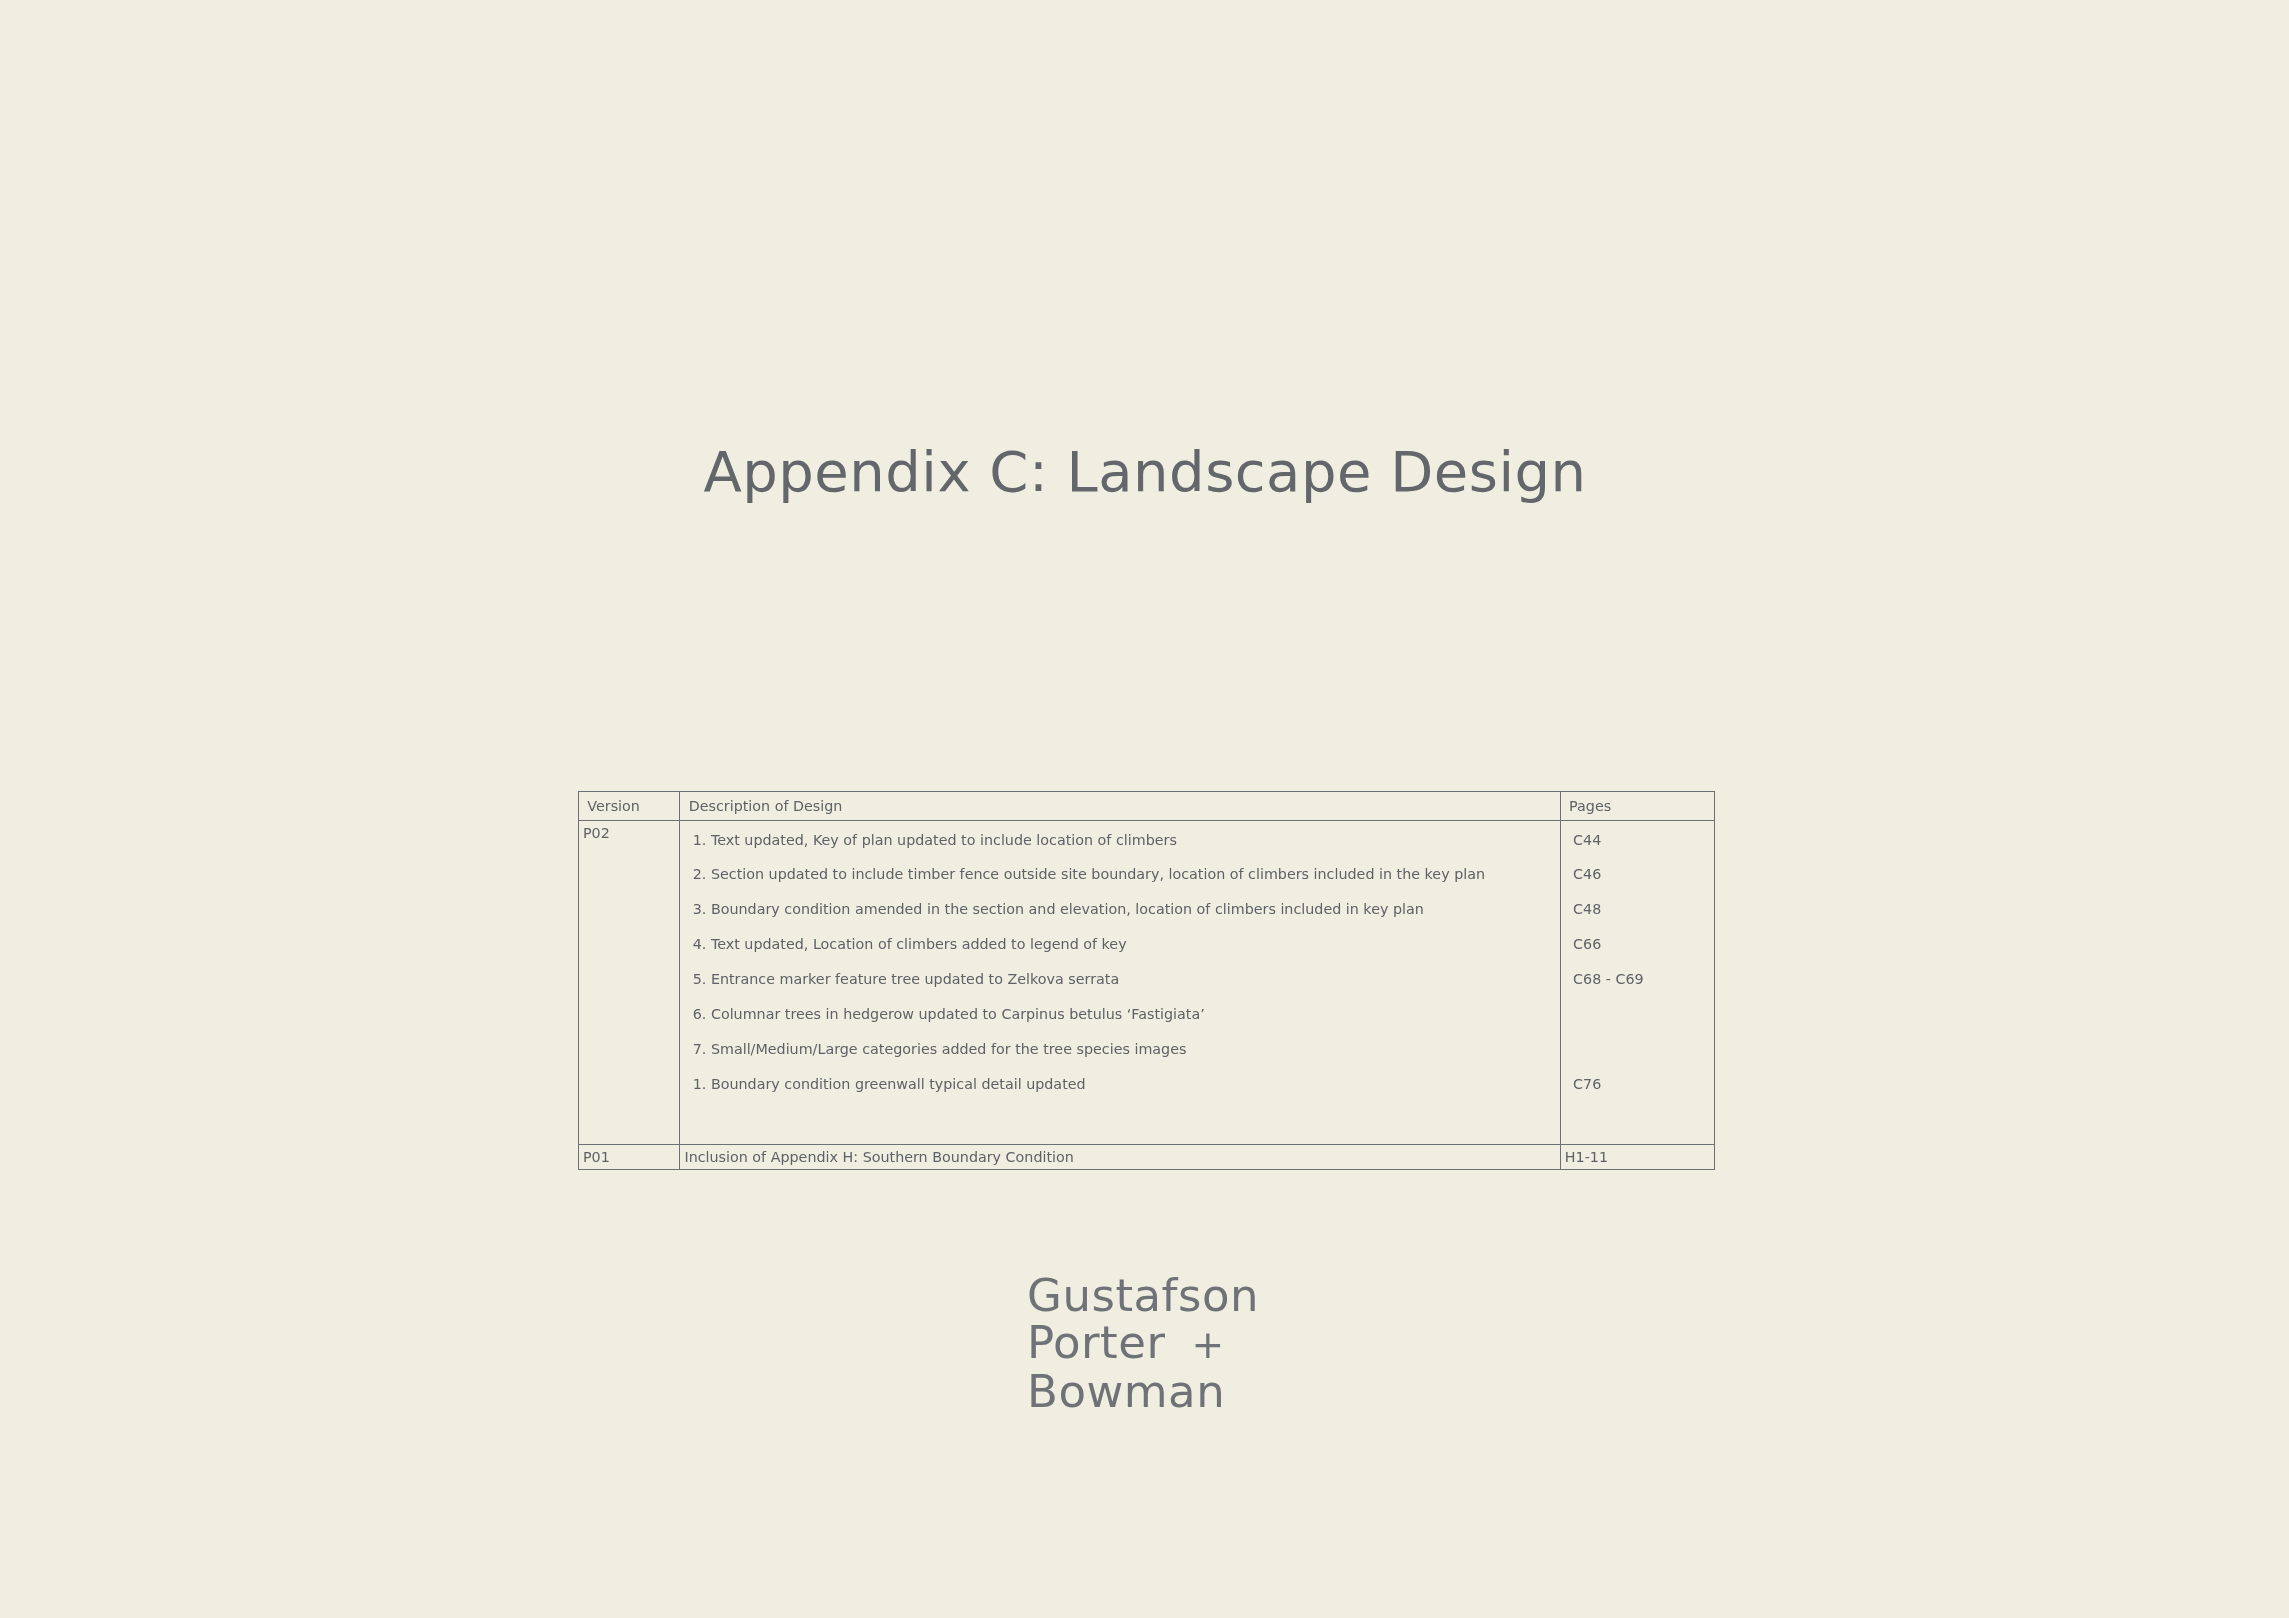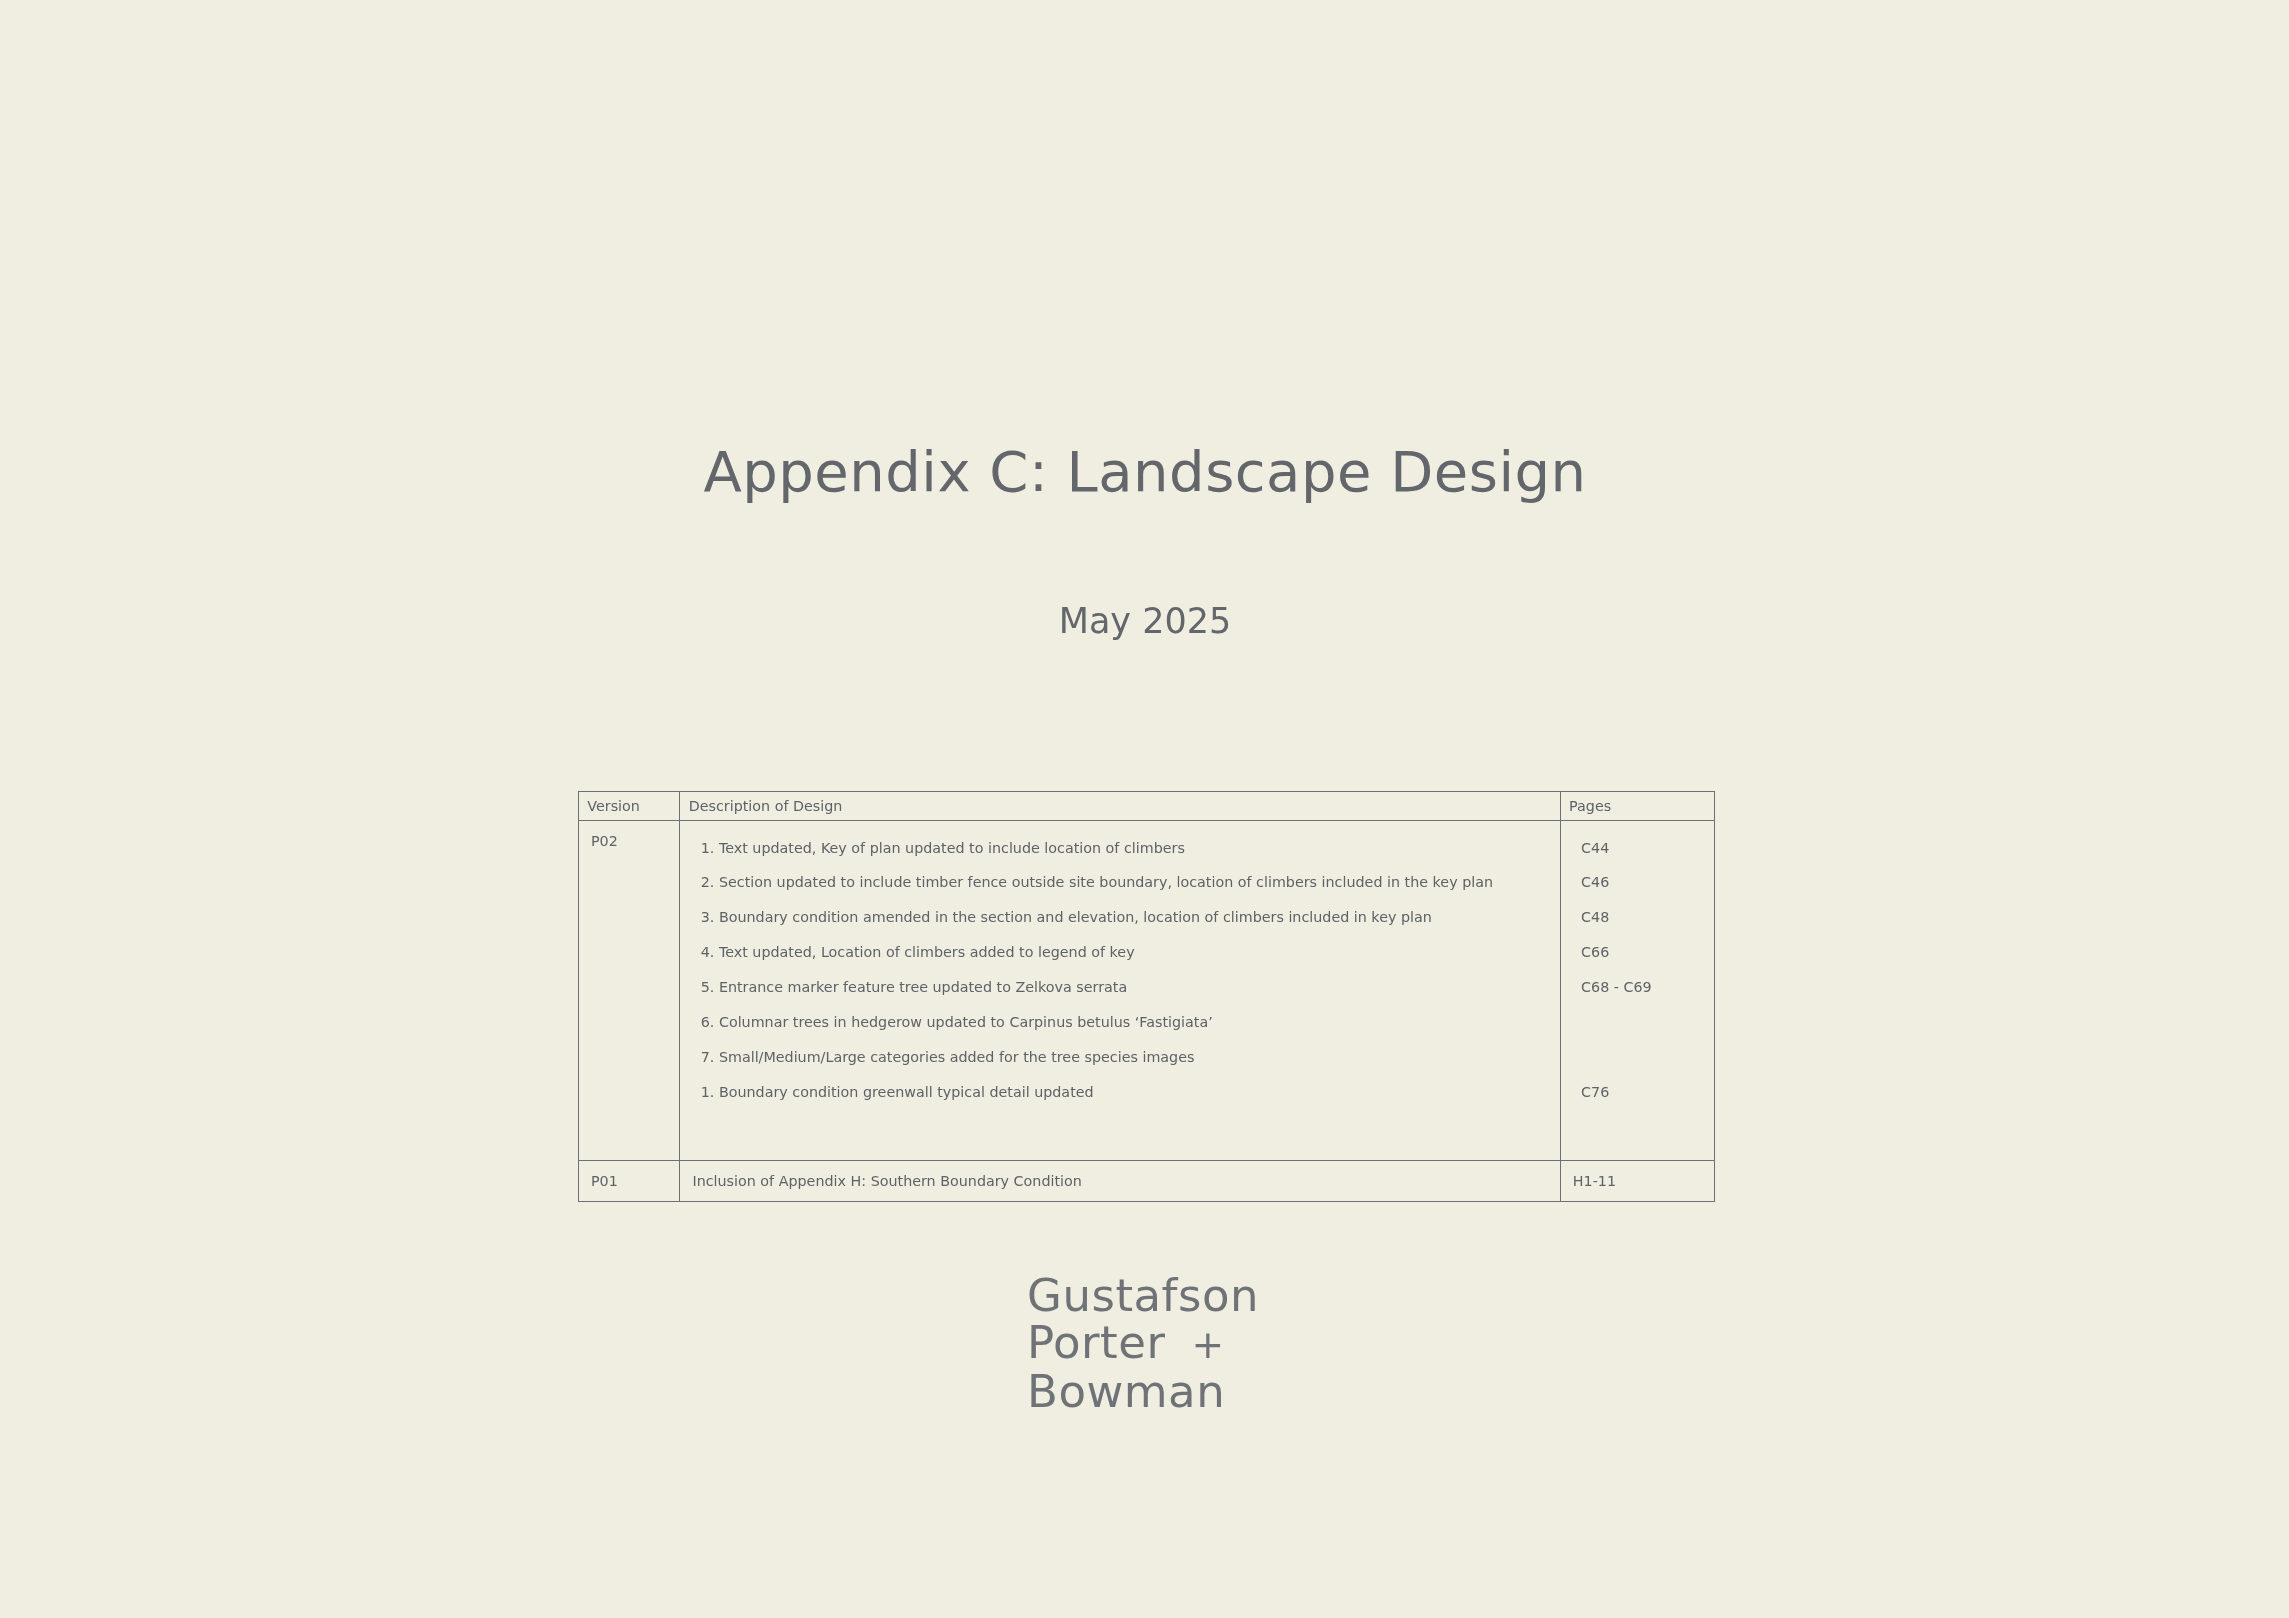--- a/index.html
+++ b/index.html
@@ -58,21 +58,21 @@
     width: 100%;
     table-layout: fixed;
     border: 0.9px solid #6d7074;
   }
   table.rev td, table.rev th {
     border-left: 0.9px solid #6d7074;
     border-right: 0.9px solid #6d7074;
     font-weight: 400;
     font-size: 14.3px;
     color: #5e6266;
-    padding: 12px;
+    padding: 4px;
     vertical-align: top;
     text-align: left;
     font-family: "DejaVu Sans", sans-serif;
   }
   table.rev thead td {
     border-bottom: 0.9px solid #6d7074;
     padding: 5.5px 0 6.5px 8.3px;
     font-size: 14.3px;
   }
   .col-version { width: 100px; }
@@ -118,21 +118,20 @@
   }
 </style>
 </head>
 <body>
 
 <div class="page">
 
   <div class="title">Appendix C: Landscape Design</div>
 
   <div class="subtitle">
-    <div>May 2025</div>
   </div>
 
   <div class="table-wrap">
     <table class="rev">
       <colgroup>
         <col class="col-version">
         <col class="col-desc">
         <col class="col-pages">
       </colgroup>
       <thead>

